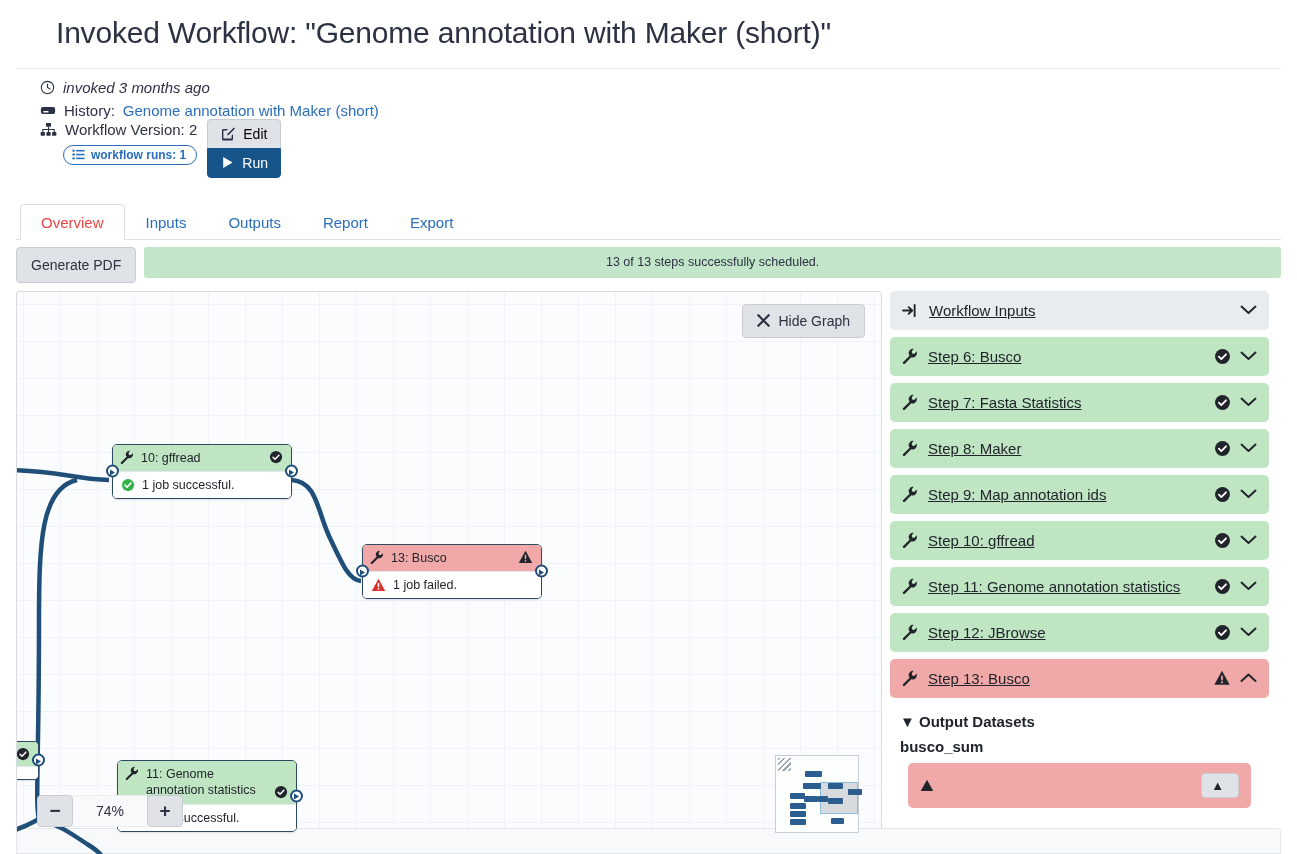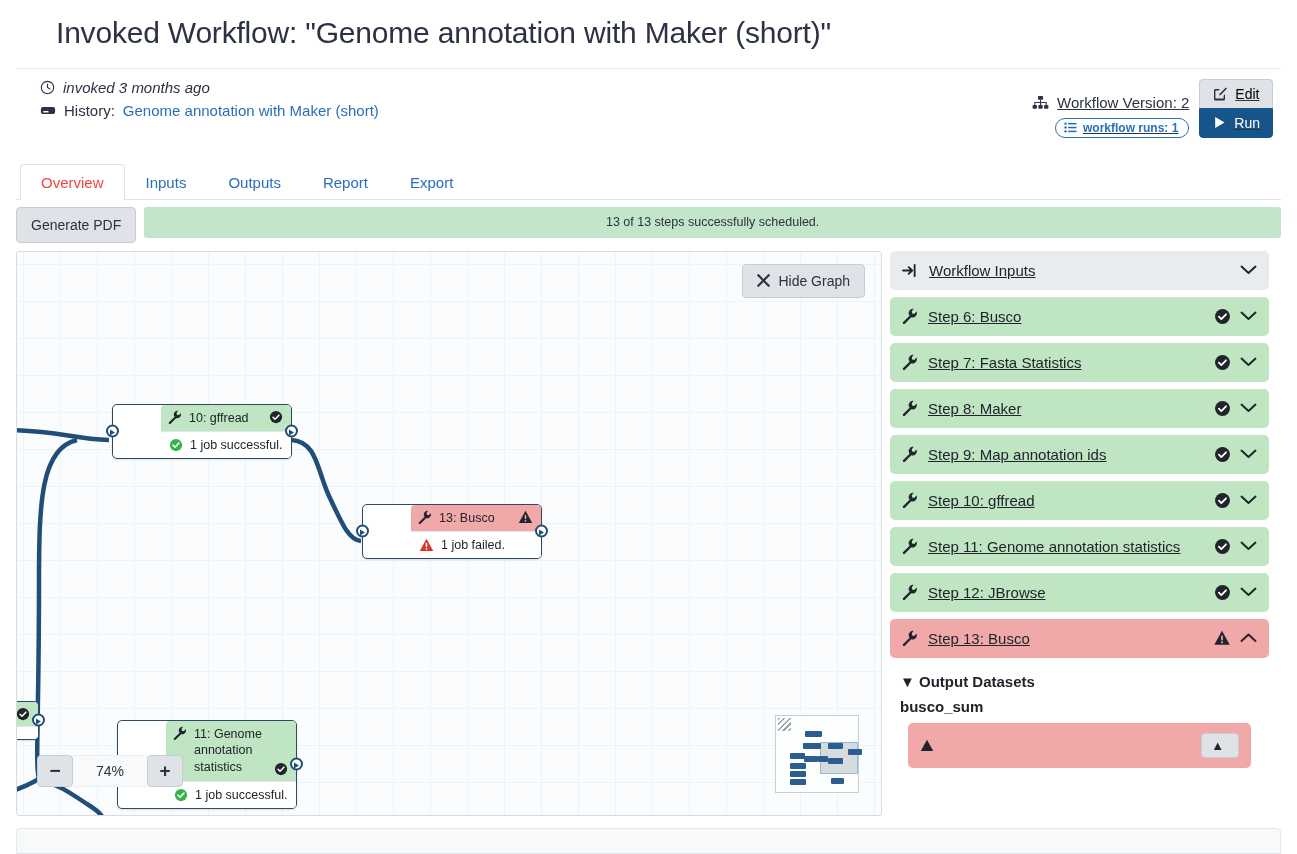--- a/index.html
+++ b/index.html
@@ -31,28 +31,29 @@
     margin: 0;
     white-space: nowrap;
   }
   .hr {
     height: 1px; background: #e7e8ea; border: 0; margin: 6px 0 0 0;
   }
 
   .meta-row {
     display: flex; align-items: flex-start; justify-content: space-between;
     padding: 10px 8px 0 24px;
+    flex-direction: column;
   }
   .meta-left { display: flex; flex-direction: column; gap: 6px; }
   .meta-line { display: flex; align-items: center; gap: 8px; font-size: 15px; }
   .meta-line.invoked { font-style: italic; color: #2c3143; }
   .meta-line .label { color: #2c3143; }
   .link { color: #2a6ebb; text-decoration: none; }
 
-  .meta-right { display: flex; align-items: flex-end; gap: 10px; text-decoration: underline; }
+  .meta-right { display: flex; align-items: flex-start; gap: 10px; }
   .version-block { display: flex; flex-direction: column; align-items: flex-end; gap: 7px; padding-top: 2px;}
   .version-line { display: flex; align-items: center; gap: 8px; font-size: 15px; color: #2c3143; }
   .runs-pill {
     display: inline-flex; align-items: center; gap: 6px;
     border: 1px solid #2a6ebb; border-radius: 12px;
     color: #2a6ebb; font-size: 12px; font-weight: bold;
     padding: 2px 10px 2px 8px; background: #fff;
     white-space: nowrap;
   }
   .btn-stack { display: flex; flex-direction: column; }
@@ -123,21 +124,20 @@
     display: inline-flex; align-items: center; gap: 8px;
     background: #dfe2e6; border: 1px solid #c9cdd3; border-radius: 4px;
     font-size: 14px; color: #2c3143; padding: 8px 14px; cursor: pointer;
   }
   .node {
     position: absolute; z-index: 4;
     width: 180px; background: #fff;
     border: 1px solid #2c4a63; border-radius: 5px;
     box-shadow: 0 1px 2px rgba(0,0,0,.12);
     overflow: visible;
-    padding-left: 48px;
   }
   .node-head {
     display: flex; align-items: flex-start; gap: 7px;
     padding: 5px 8px 5px 7px; font-size: 12.5px; color: #21252b;
     border-radius: 4px 4px 0 0;
     line-height: 1.35;
   }
   .node-head.ok { background: #bfe5c3; }
   .node-head.err { background: #f0a8a8; }
   .node-head .ttl { flex: 1; }

